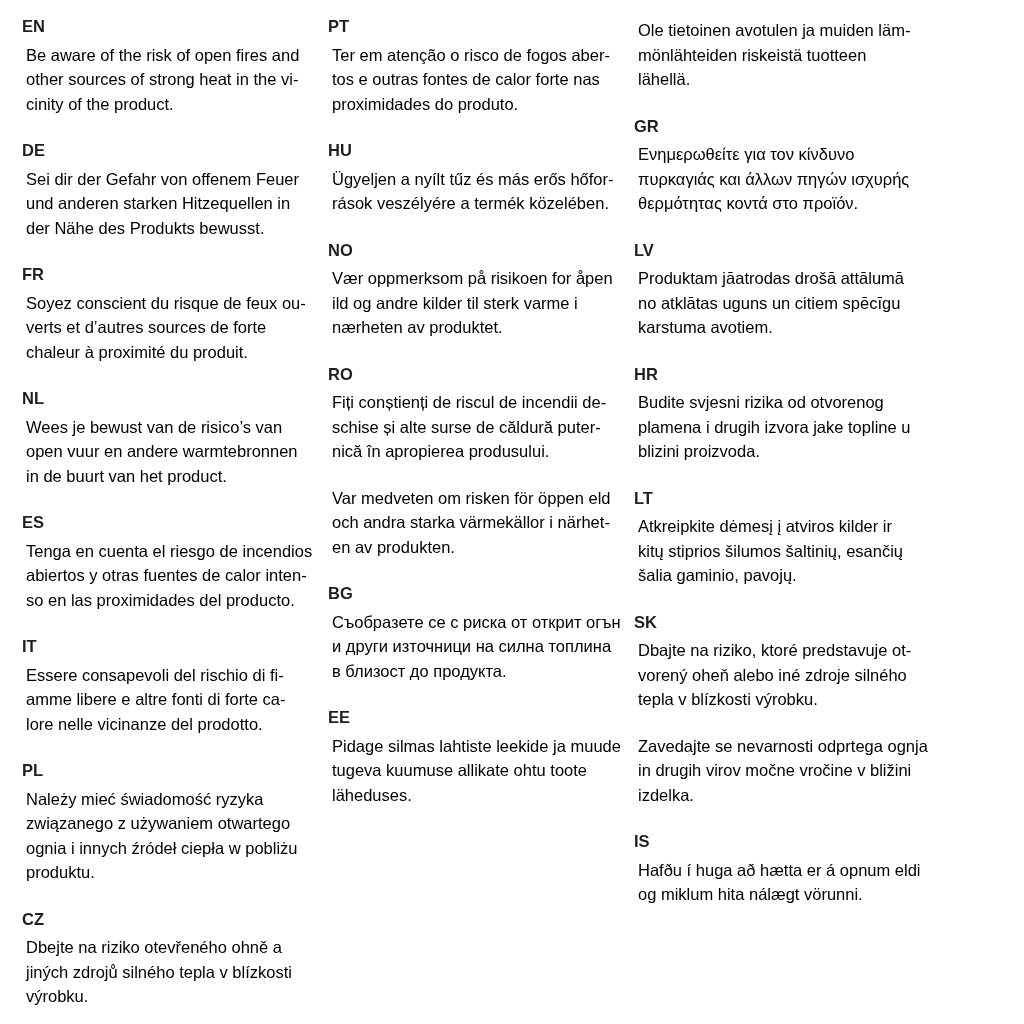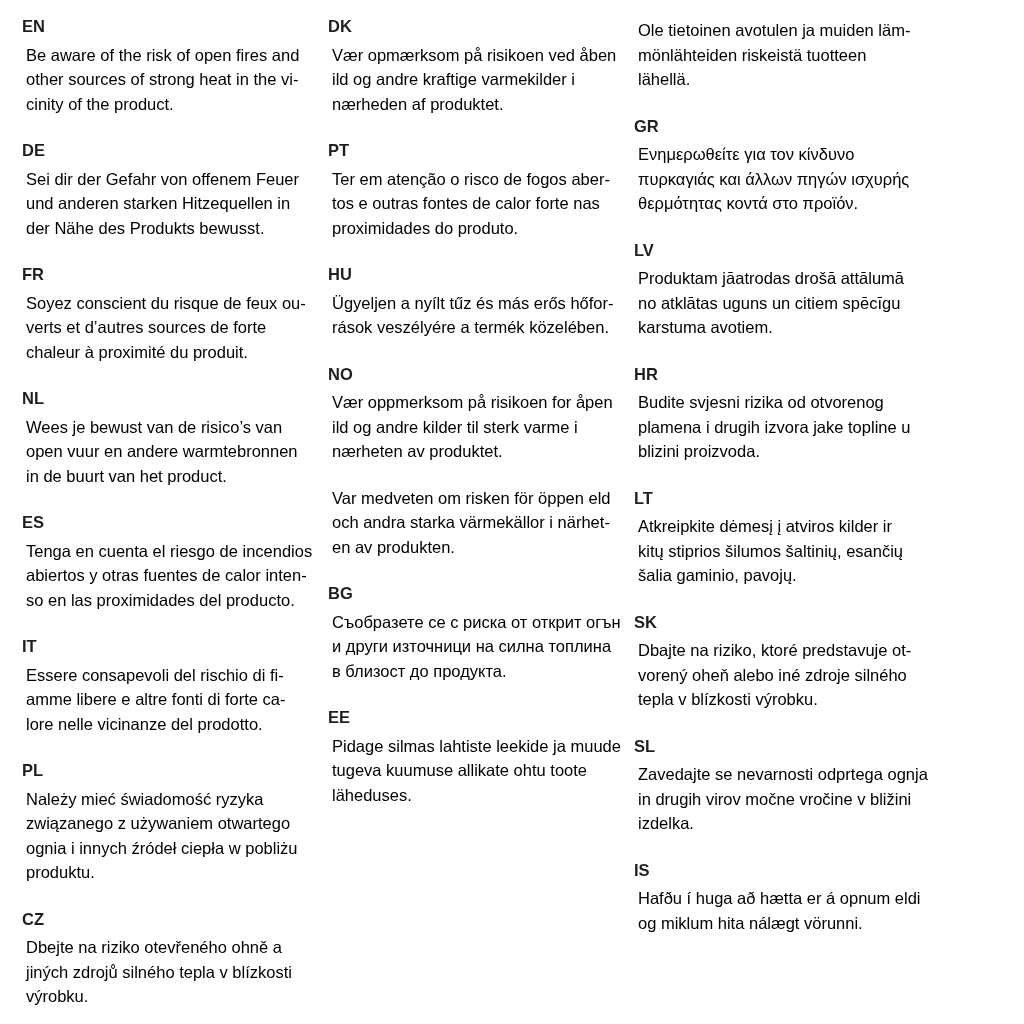--- a/index.html
+++ b/index.html
@@ -97,41 +97,41 @@
     <section class="lang-block">
       <h3 class="lang-code">CZ</h3>
       <p class="warning-text">Dbejte na riziko otevřeného ohně a
 jiných zdrojů silného tepla v blízkosti
 výrobku.</p>
     </section>
   </div>
 
   <div class="column">
     <section class="lang-block">
-      <h3 class="lang-code">DK</h3>
-      <p class="warning-text">Vær opmærksom på risikoen ved åben
-ild og andre kraftige varmekilder i
-nærheden af produktet.</p>
-    </section>
-    <section class="lang-block">
       <h3 class="lang-code">PT</h3>
       <p class="warning-text">Ter em atenção o risco de fogos aber-
 tos e outras fontes de calor forte nas
 proximidades do produto.</p>
     </section>
     <section class="lang-block">
       <h3 class="lang-code">HU</h3>
       <p class="warning-text">Ügyeljen a nyílt tűz és más erős hőfor-
 rások veszélyére a termék közelében.</p>
     </section>
     <section class="lang-block">
       <h3 class="lang-code">NO</h3>
       <p class="warning-text">Vær oppmerksom på risikoen for åpen
 ild og andre kilder til sterk varme i
 nærheten av produktet.</p>
+    </section>
+    <section class="lang-block">
+      <h3 class="lang-code">RO</h3>
+      <p class="warning-text">Fiți conștienți de riscul de incendii de-
+schise și alte surse de căldură puter-
+nică în apropierea produsului.</p>
     </section>
     <section class="lang-block">
       <p class="warning-text">Var medveten om risken för öppen eld
 och andra starka värmekällor i närhet-
 en av produkten.</p>
     </section>
     <section class="lang-block">
       <h3 class="lang-code">BG</h3>
       <p class="warning-text">Съобразете се с риска от открит огън
 и други източници на силна топлина
@@ -175,21 +175,20 @@
 kitų stiprios šilumos šaltinių, esančių
 šalia gaminio, pavojų.</p>
     </section>
     <section class="lang-block">
       <h3 class="lang-code">SK</h3>
       <p class="warning-text">Dbajte na riziko, ktoré predstavuje ot-
 vorený oheň alebo iné zdroje silného
 tepla v blízkosti výrobku.</p>
     </section>
     <section class="lang-block">
-      <h3 class="lang-code">SL</h3>
       <p class="warning-text">Zavedajte se nevarnosti odprtega ognja
 in drugih virov močne vročine v bližini
 izdelka.</p>
     </section>
     <section class="lang-block">
       <h3 class="lang-code">IS</h3>
       <p class="warning-text">Hafðu í huga að hætta er á opnum eldi
 og miklum hita nálægt vörunni.</p>
     </section>
   </div>

